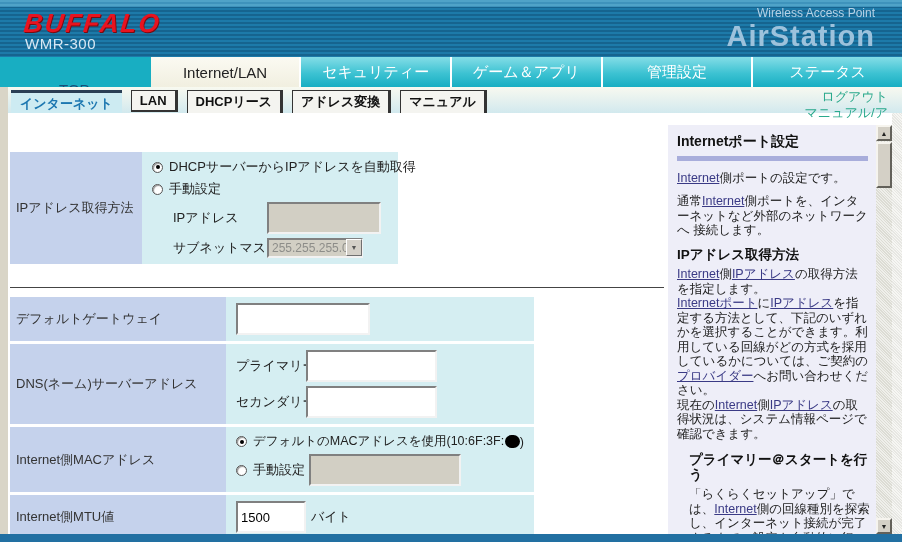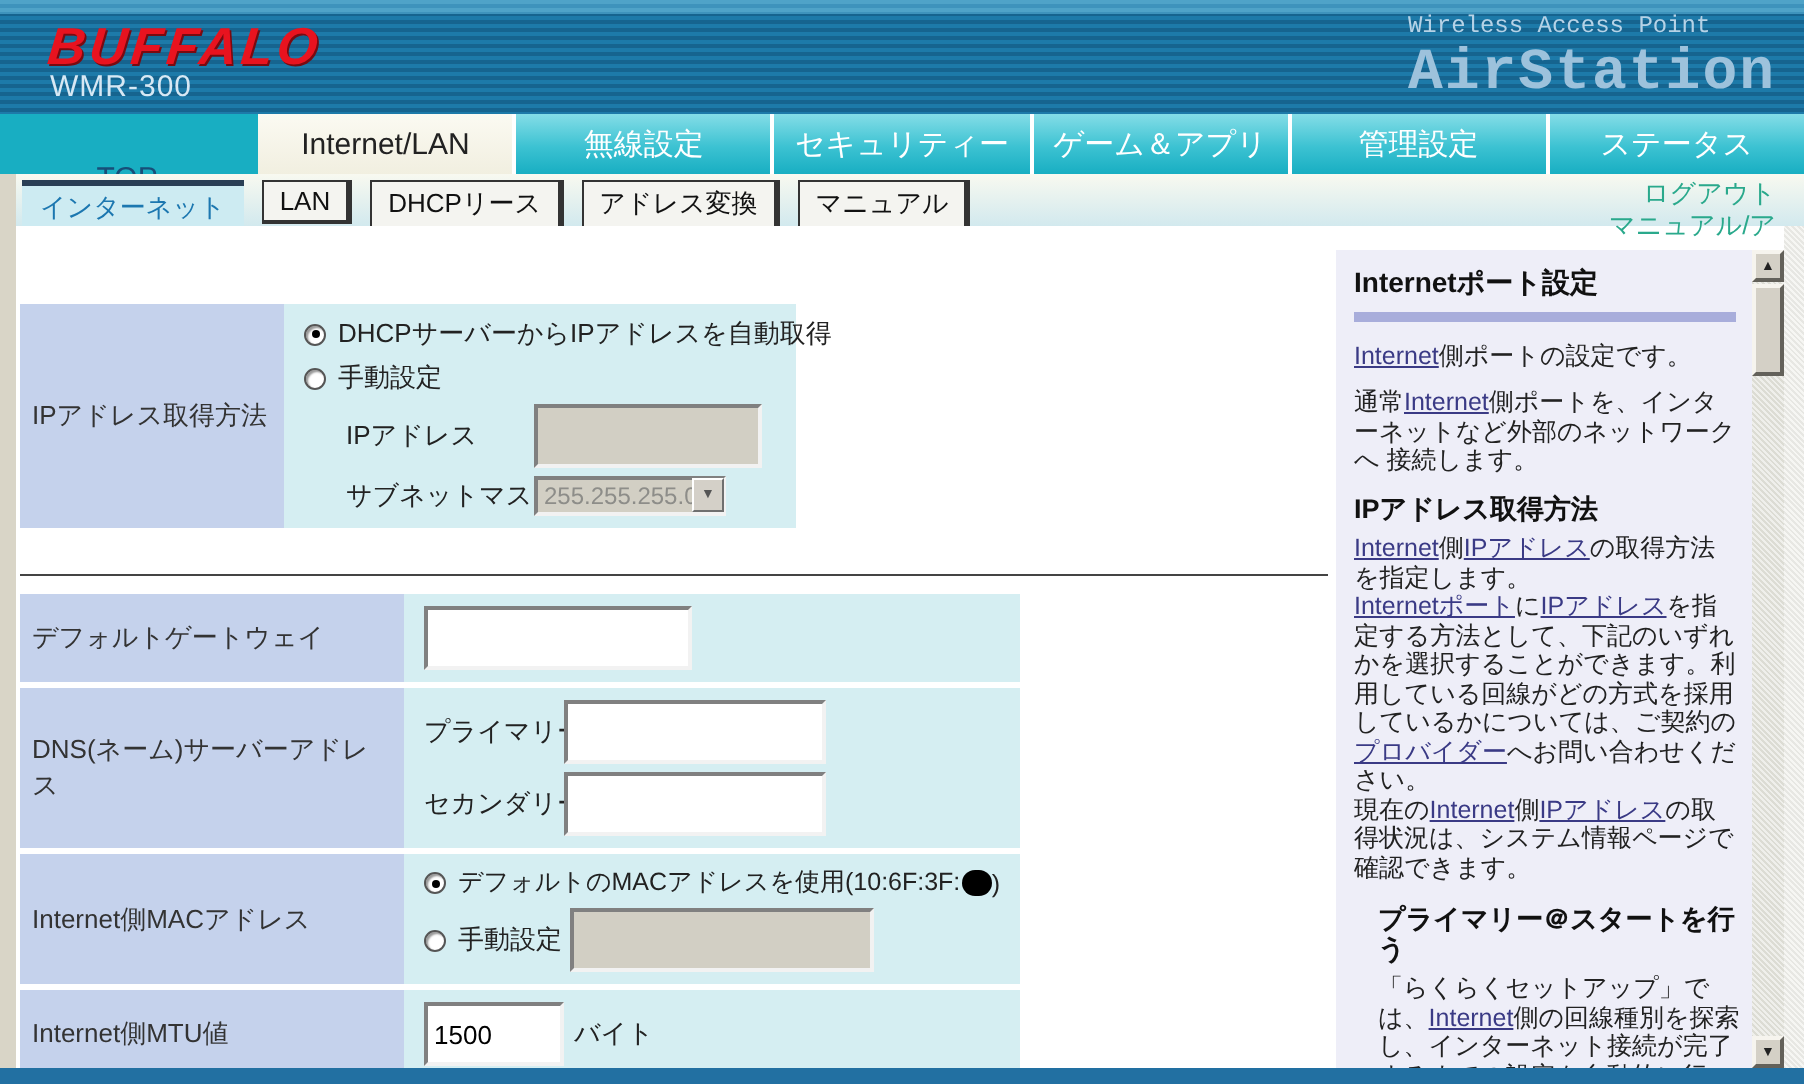--- a/index.html
+++ b/index.html
@@ -8,37 +8,37 @@
 
   
   .header { position:absolute; top:0; left:0; width:902px; height:57px;
     background:repeating-linear-gradient(180deg,#1d7aa9 0 2px,#16648f 2px 4px); }
   .header-topband { position:absolute; top:0; left:0; right:0; height:7px;
     background:repeating-linear-gradient(180deg,#4fa3c8 0 2px,#3e93bc 2px 4px); }
   .brand-logo { position:absolute; left:24px; top:8px; color:#e8131f;
     font-size:26px; font-weight:bold; font-style:italic; letter-spacing:2px;
     transform:skewX(-6deg); text-shadow:1px 1px 0 #7a0a10; }
   .brand-model { position:absolute; left:25px; top:35px; color:#d7e8f4; font-size:15px; letter-spacing:0.5px; }
-  .brand-right { position:absolute; right:14px; top:7px; text-align:left; line-height:1;font-family:Liberation Mono, monospace; }
+  .brand-right { position:absolute; right:27px; top:7px; text-align:right; line-height:1; }
   .tagline { color:#b6d2e6; font-size:12px; margin-bottom:3px; }
   .product { color:#9dc2dc; font-size:29px; font-weight:bold; letter-spacing:1px; }
 
   
   .tabs { position:absolute; top:57px; left:0; width:902px; height:30px; display:flex; background:#18aec2; }
   .tab { flex:1; display:flex; align-items:center; justify-content:center; font-size:15px; color:#fff;
     background:linear-gradient(180deg,#84dde7 0%,#3cc2d2 55%,#18aec2 100%);
     border-right:2px solid #fff; cursor:pointer; white-space:nowrap; }
   .tab:last-child { border-right:none; }
   .tab.tab-top { color:#174e78;margin-top:32px; }
   .tab.active { background:linear-gradient(180deg,#fbfaf2,#f1efe0); color:#222; }
 
   
   .subnav { position:absolute; top:87px; left:8px; width:894px; height:26px;
     background:linear-gradient(180deg,#f8f9f0,#d2e9ee); display:flex; align-items:flex-start; gap:9px; padding:3px 0 0 3px; }
-  .subnav-item { font-size:13px; font-weight:normal; color:#111; background:#f4f4f0;
+  .subnav-item { font-size:13px; font-weight:bold; color:#111; background:#f4f4f0;
     border:1px solid #333; border-right-width:3px; border-bottom-width:2px; padding:2px 8px; cursor:pointer; white-space:nowrap; }
   .subnav-item.active { color:#1c77b0; background:#cdebf2; border:none; border-top:3px solid #2a3f55; padding:2px 9px 3px; }
   .quick-links { position:absolute; top:89px; right:14px; text-align:right; font-size:13px;
     color:#2aa98c; line-height:16px; z-index:6; }
   .quick-links div { cursor:pointer; }
 
   
   .left-strip { position:absolute; left:0; top:87px; width:8px; bottom:8px; background:#d9d5c7; }
   .bottom-bar { position:absolute; left:0; right:0; bottom:0; height:8px; background:#2270a2; z-index:10; }
   .right-hatch { position:absolute; right:0; top:113px; width:10px; bottom:8px;
@@ -46,21 +46,21 @@
 
   
   .main { position:absolute; left:8px; top:113px; width:660px; bottom:8px; background:#fff; overflow:hidden; }
   .t-row { display:flex; margin-bottom:3px; }
   .t-label { background:#c5d2ec; color:#333; font-size:13px; display:flex; align-items:center;
     padding:0 6px; flex-shrink:0; }
   .t-value { background:#d5eef2; padding:6px 10px; font-size:13px; color:#222; flex-shrink:0; }
   .table1 { margin:39px 0 0 2px; }
   .table1 .t-label { width:132px; }
   .table1 .t-value { width:256px; }
-  .table2 .t-label { width:192px; }
+  .table2 .t-label { width:216px; }
   .table2 .t-value { width:308px; }
   .field-line { display:flex; align-items:center; margin-bottom:4px; white-space:nowrap; }
   .field-line:last-child { margin-bottom:0; }
   .indent { margin-left:21px; }
   .radio { display:inline-block; width:11px; height:11px; border-radius:50%; background:#fff;
     border:1px solid #555; box-shadow:inset 1px 1px 1px #999; margin-right:6px; flex-shrink:0; cursor:pointer; }
   .radio.checked::after { content:''; display:block; width:4px; height:4px; border-radius:50%; background:#000; margin:2.5px 0 0 2.5px; }
   input.text { height:32px; border:2px solid; border-color:#808080 #f2f2f2 #f2f2f2 #808080;
     background:#fff; font-size:13px; padding:0 3px; font-family:inherit; }
   input.text:disabled, input.text.disabled { background:#d2cfc4; }
@@ -114,21 +114,20 @@
   <div class="brand-model">WMR-300</div>
   <div class="brand-right">
     <div class="tagline">Wireless Access Point</div>
     <div class="product">AirStation</div>
   </div>
 </div>
 
 <div class="tabs">
   <div class="tab tab-top">TOP</div>
   <div class="tab active">Internet/LAN</div>
-  <div class="tab">無線設定</div>
   <div class="tab">セキュリティー</div>
   <div class="tab">ゲーム＆アプリ</div>
   <div class="tab">管理設定</div>
   <div class="tab">ステータス</div>
 </div>
 
 <div class="subnav">
   <div class="subnav-item active">インターネット</div>
   <div class="subnav-item">LAN</div>
   <div class="subnav-item">DHCPリース</div>

